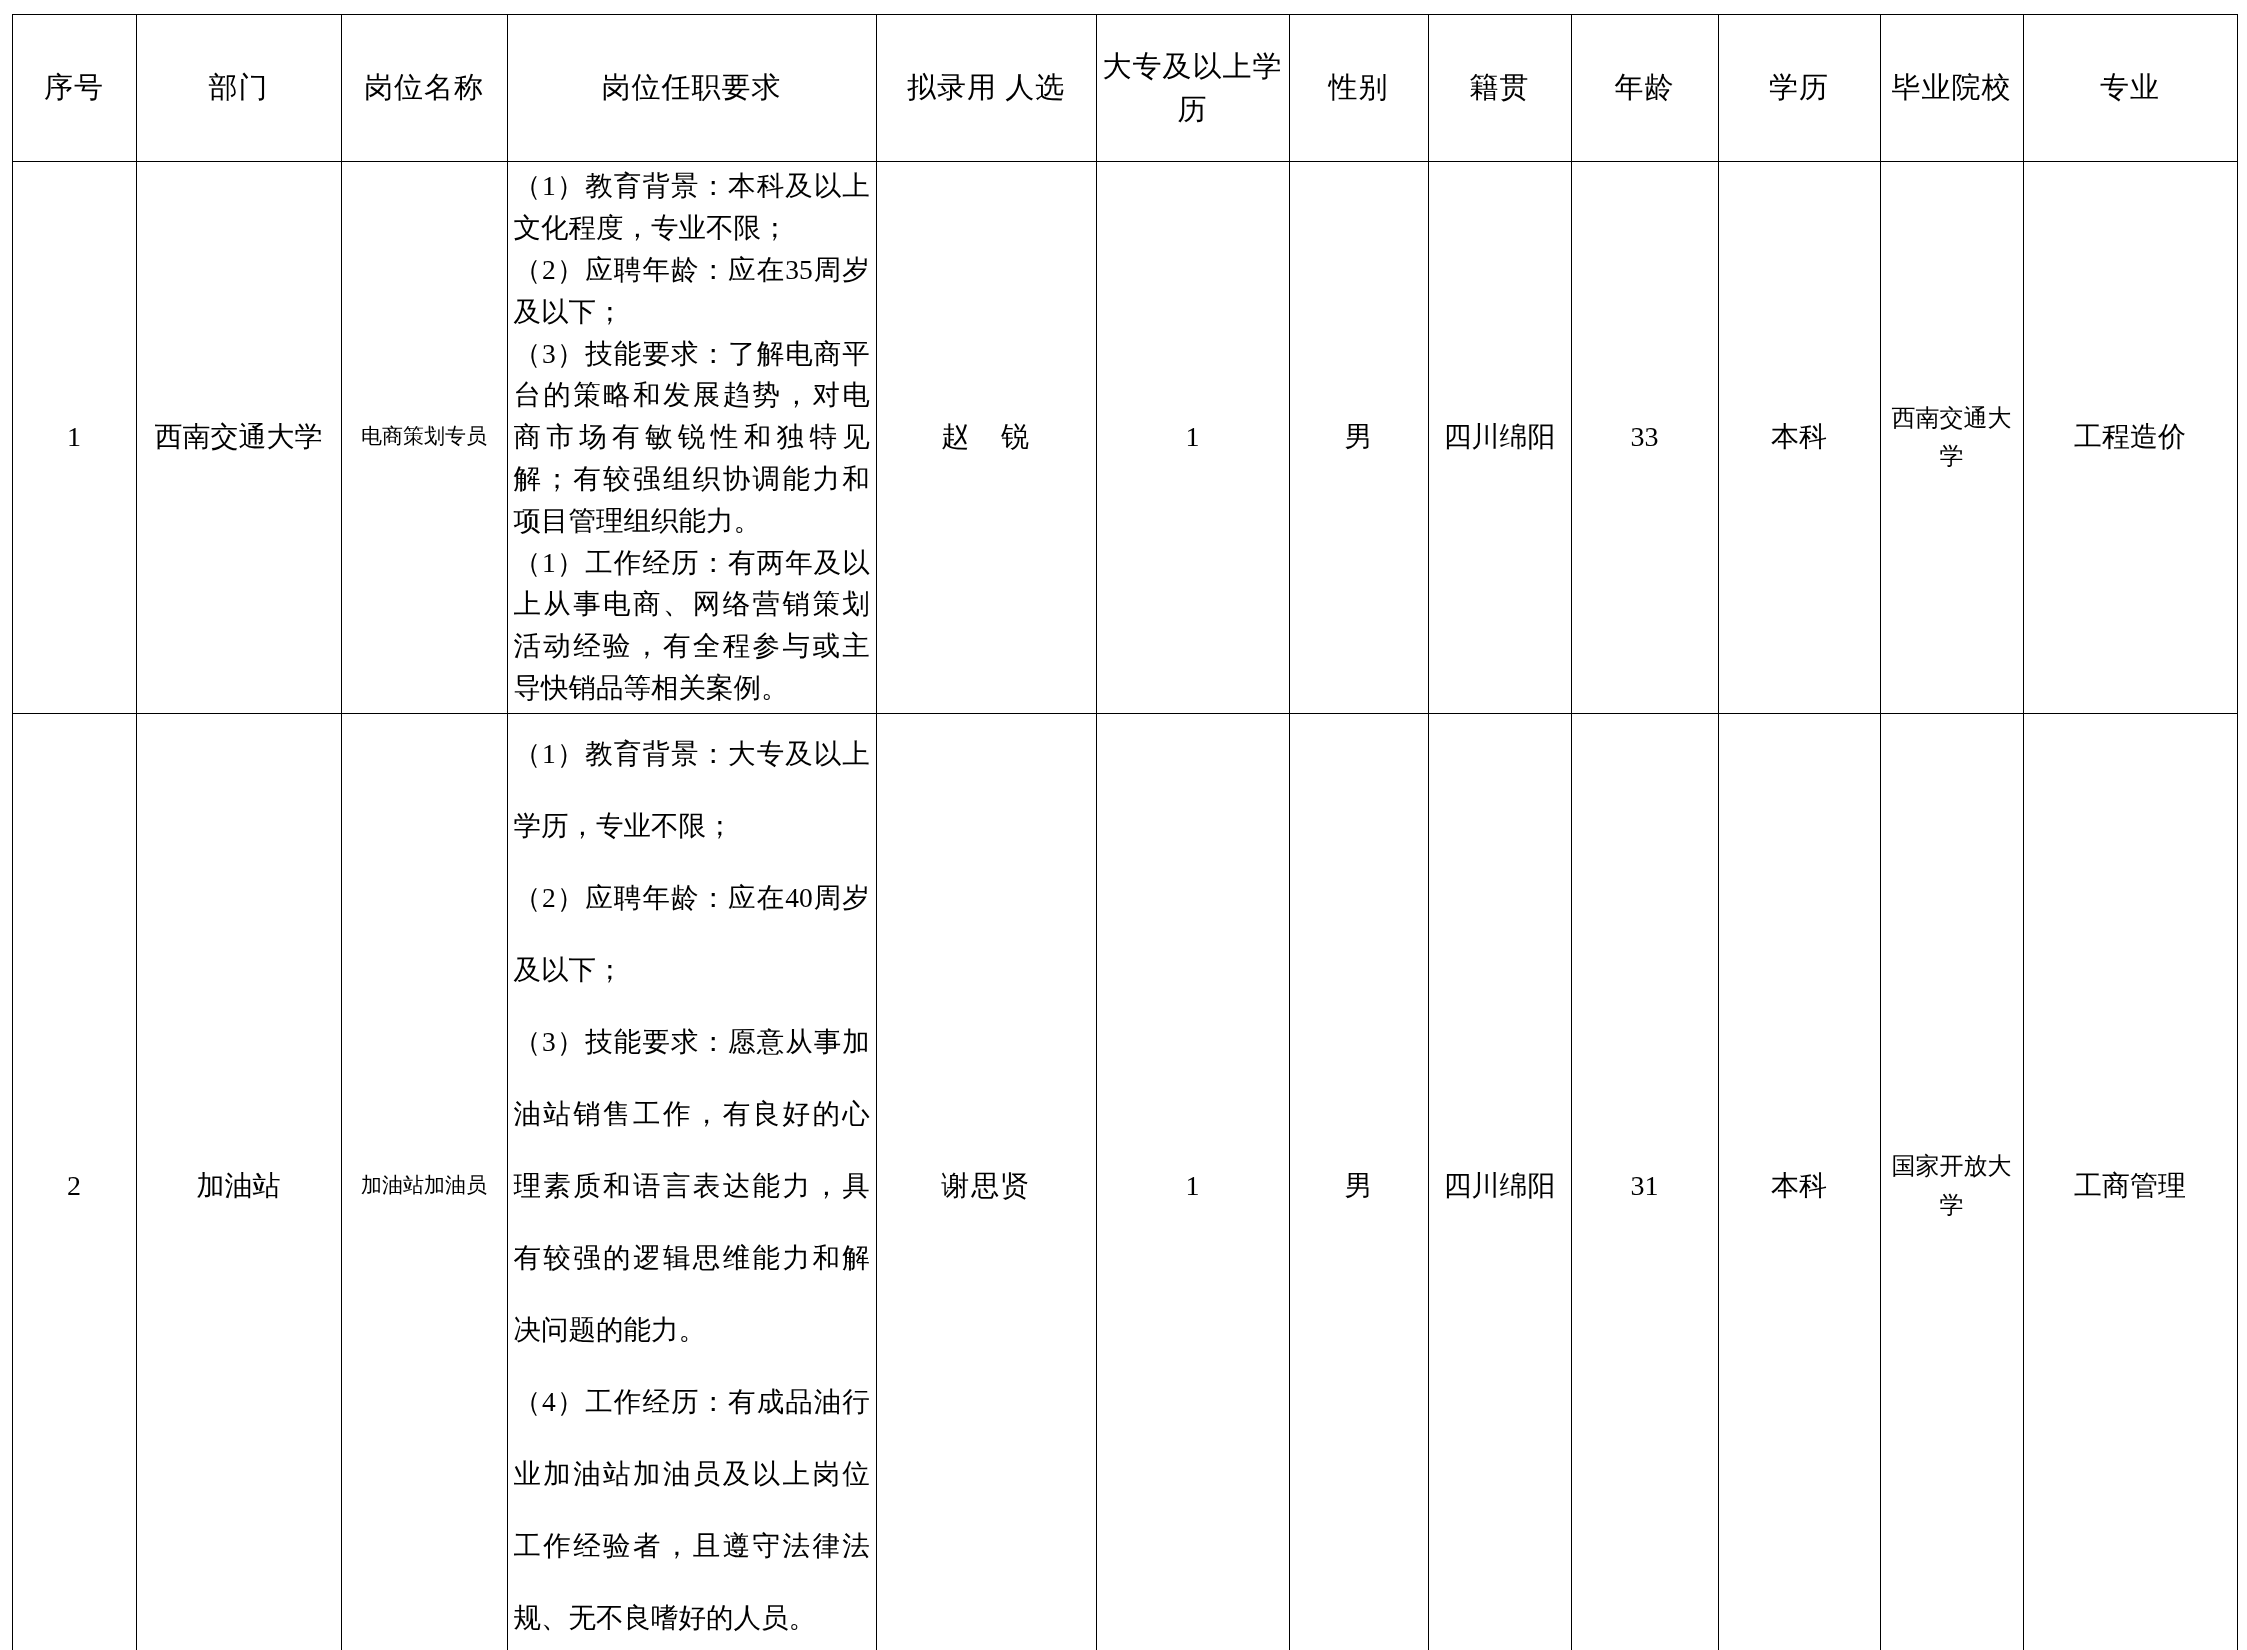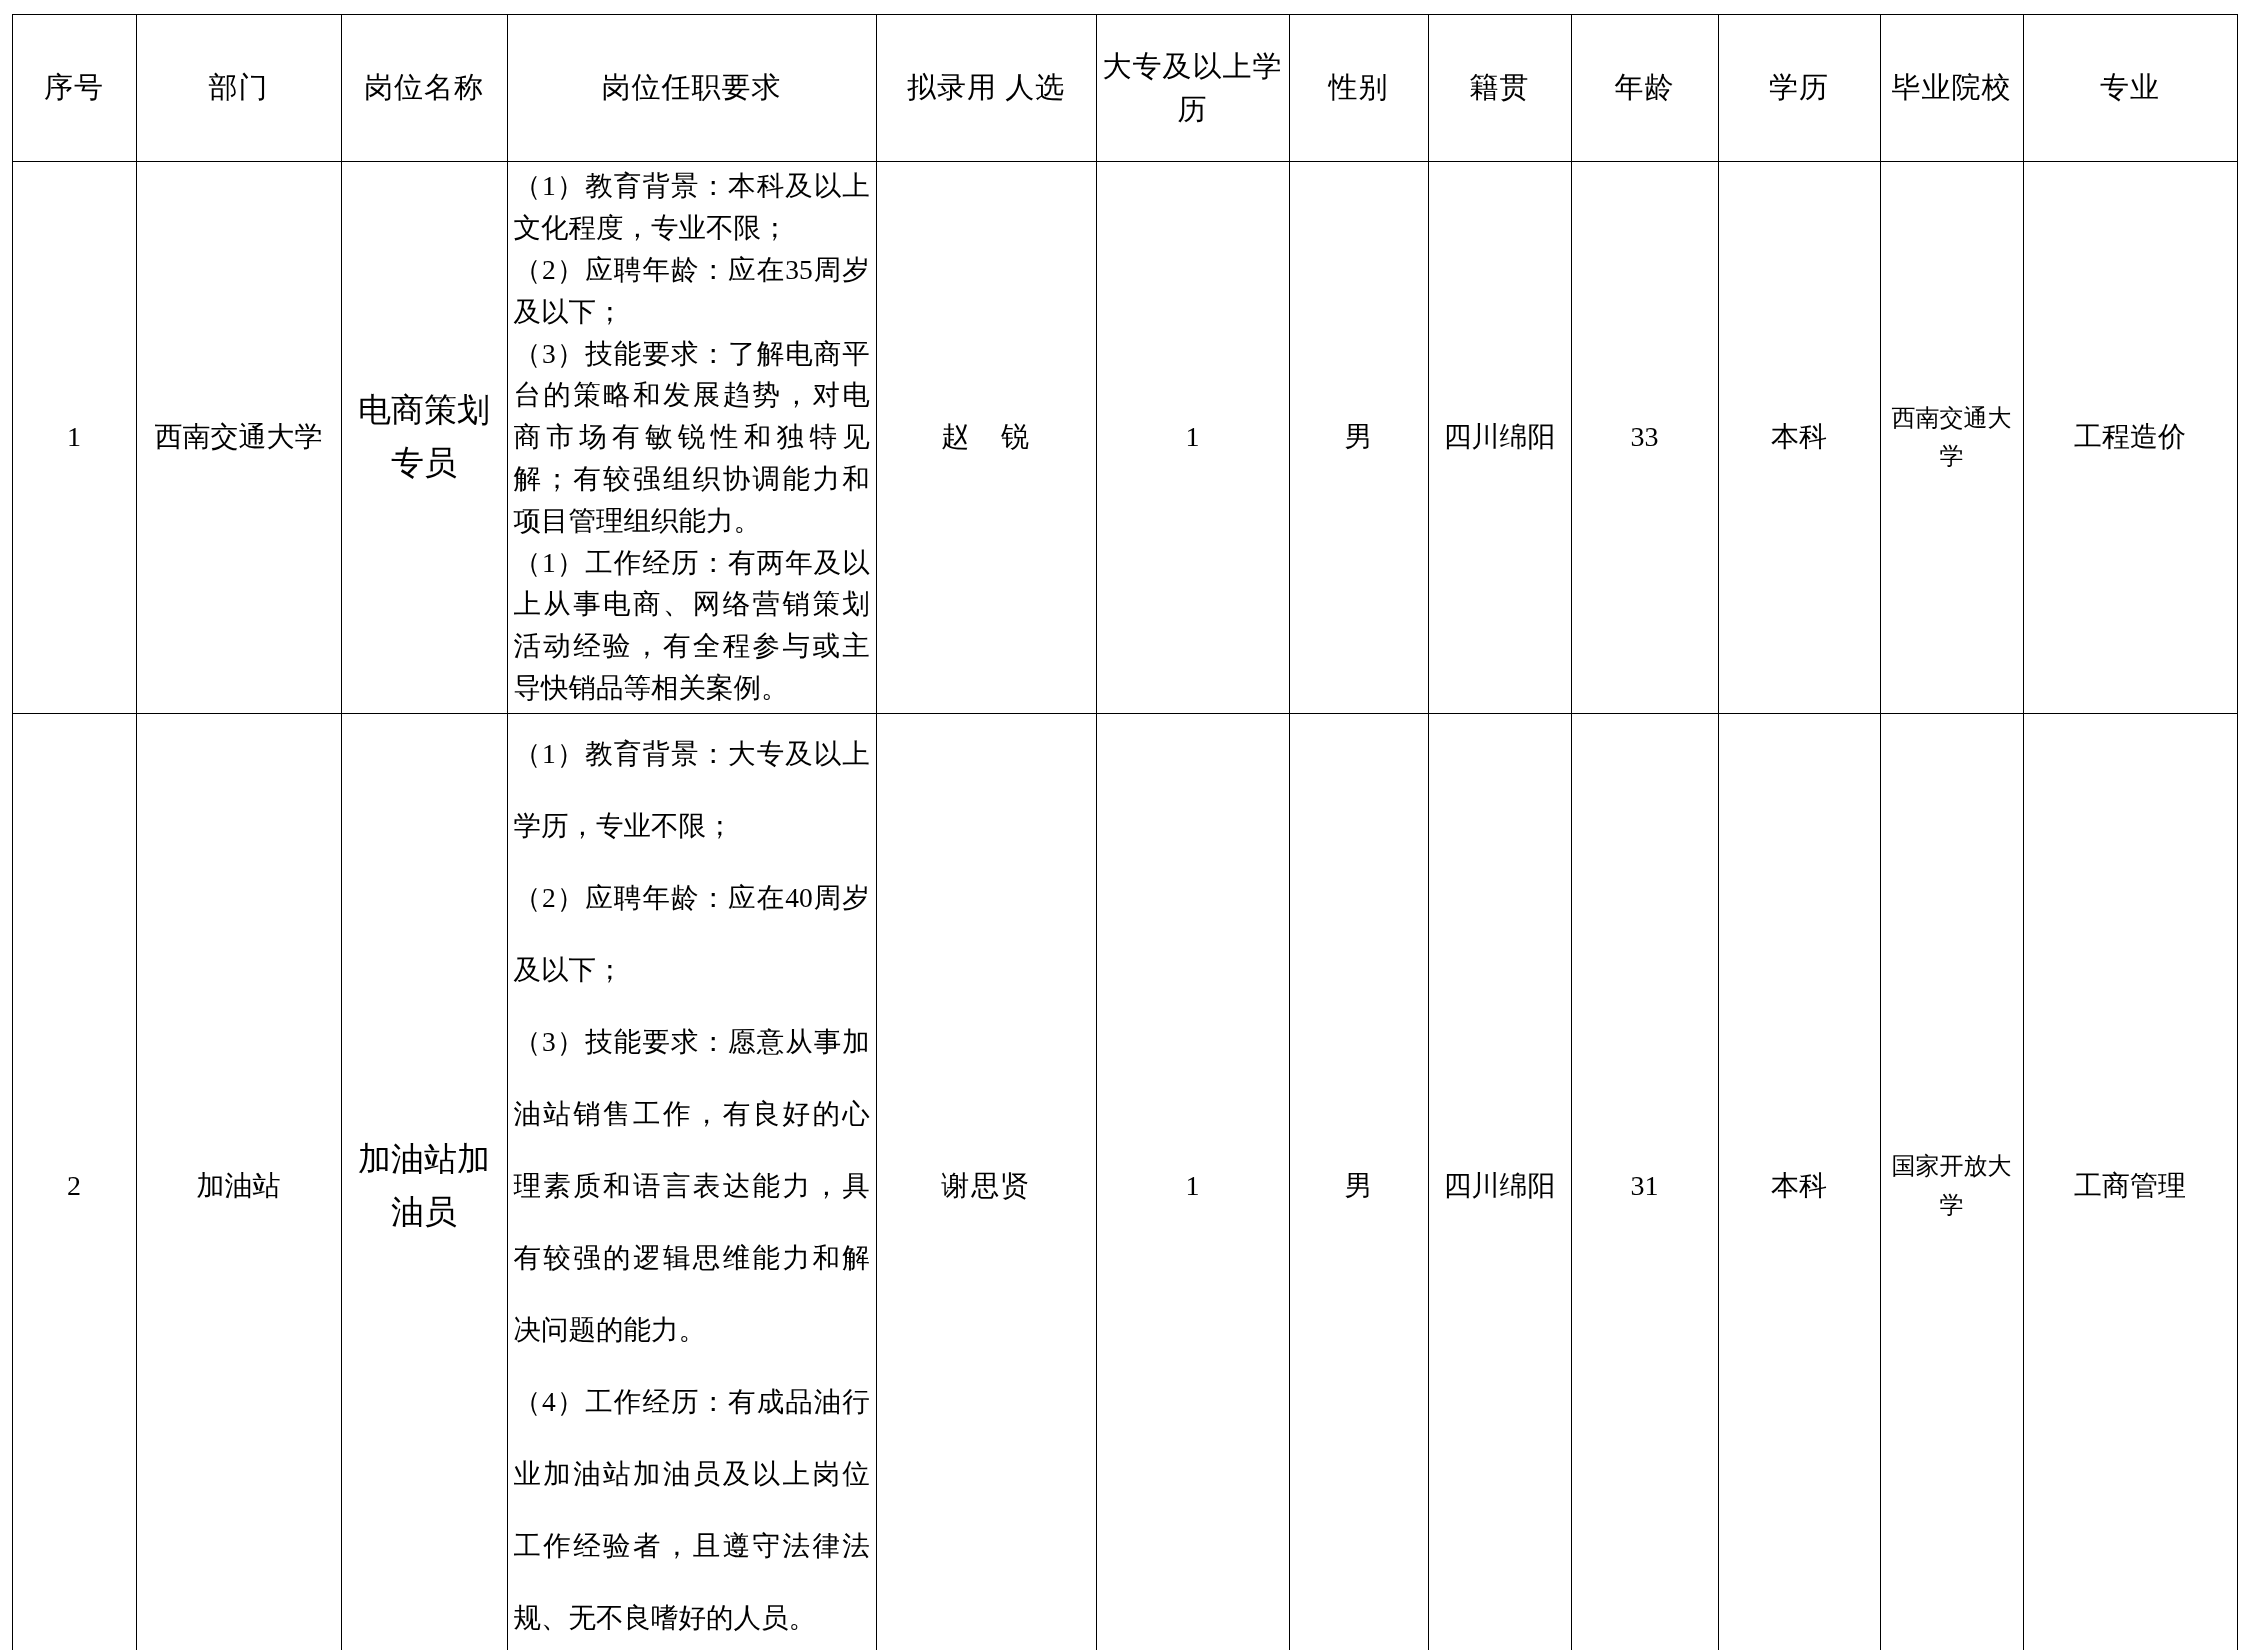--- a/index.html
+++ b/index.html
@@ -71,21 +71,21 @@
     text-align: justify;
     text-justify: inter-ideograph;
   }
   td.cell-req.loose p {
     margin: 0;
     line-height: 2.62;
     text-align: justify;
     text-justify: inter-ideograph;
   }
   td.cell-post {
-    font-size: 33px;
+    font-size: 21px;
     line-height: 1.6;
     padding-left: 9.7px;
     padding-right: 9.7px;
   }
   td.cell-school {
     font-size: 24px;
     line-height: 1.6;
   }
   td.cell-cand {
     letter-spacing: 1.9px;

